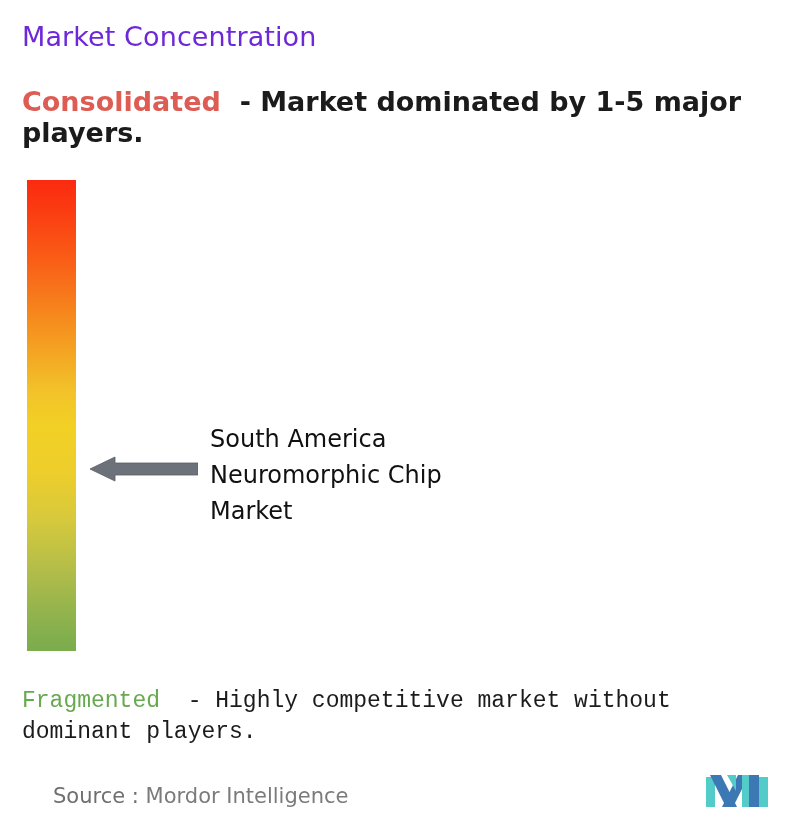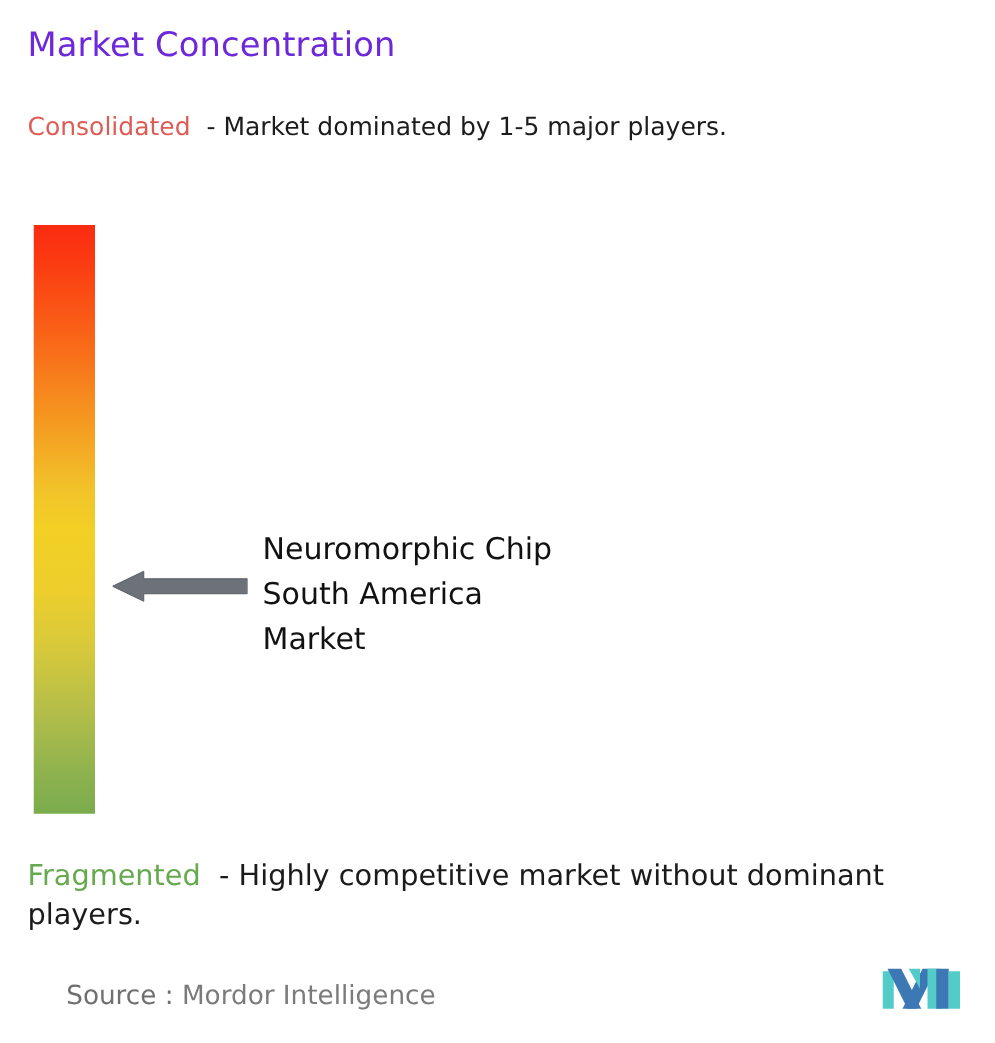--- a/index.html
+++ b/index.html
@@ -26,23 +26,24 @@
     letter-spacing: 0.1px;
     white-space: nowrap;
   }
 
   
   #consolidated-legend {
     position: absolute;
     left: 22px;
     top: 86px;
     width: 752px;
-    font-size: 20px;
+    font-size: 27px;
     line-height: 31px;
     color: #1b1b1b;
+    font-weight: bold;
   }
   #consolidated-legend .kw {
     color: #dd5c54;
   }
   #consolidated-legend .desc {
     color: #1b1b1b;
   }
 
   
   #gradient-bar {
@@ -89,20 +90,21 @@
 
   
   #fragmented-legend {
     position: absolute;
     left: 22px;
     top: 686px;
     width: 762px;
     font-size: 23px;
     line-height: 31px;
     color: #1b1b1b;
+    font-family: Liberation Mono, monospace;
   }
   #fragmented-legend .kw {
     color: #67a94f;
   }
   #fragmented-legend .desc {
     color: #1b1b1b;
   }
 
   
   #source-line {
@@ -140,22 +142,22 @@
 
 <div id="gradient-bar"></div>
 
 <div id="pointer-arrow">
   <svg width="108" height="28" viewBox="0 0 108 28" xmlns="http://www.w3.org/2000/svg">
     <polygon points="0,14 25,2 25,8 108,8 108,20 25,20 25,26" fill="#6D717A" stroke="#5A5E67" stroke-width="0.8"></polygon>
   </svg>
 </div>
 
 <div id="pointer-label">
+  <div class="nowrap">South America</div>
   <div class="nowrap">Neuromorphic Chip</div>
-  <div class="nowrap">South America</div>
   <div class="nowrap">Market</div>
 </div>
 
 <div id="fragmented-legend">
   <span class="kw">Fragmented</span><span>&nbsp;&nbsp;</span><span class="desc">- Highly competitive market without dominant players.</span>
 </div>
 
 <div id="source-line">
   <span class="src-label">Source :</span>
   <span class="src-value">Mordor Intelligence</span>

